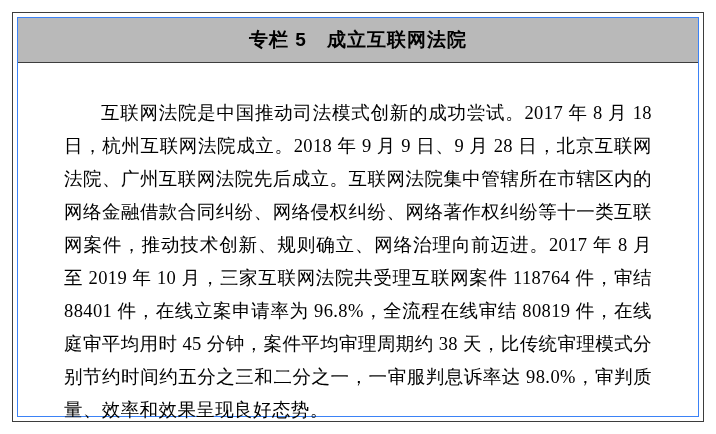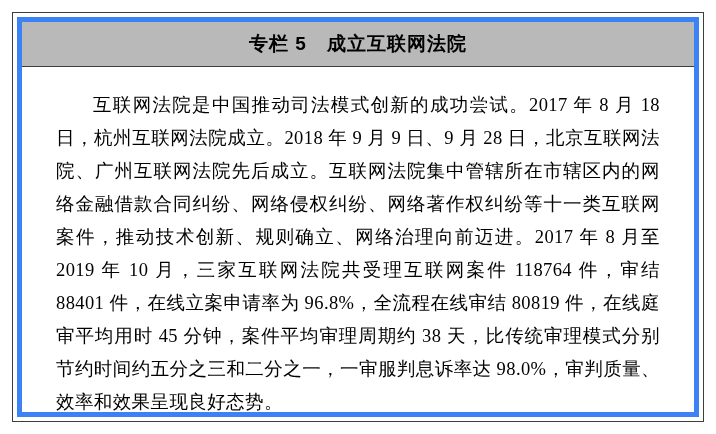--- a/index.html
+++ b/index.html
@@ -28,21 +28,21 @@
     box-sizing: border-box;
     border: 1px solid #3d3d3d;
     background: #ffffff;
   }
   .box-inner {
     position: absolute;
     left: 4px;
     top: 4px;
     right: 4px;
     bottom: 4px;
-    border: 5px solid #3b82f6;
+    border: 1px solid #3b82f6;
     box-sizing: border-box;
     background: #ffffff;
   }
   .title-bar {
     position: absolute;
     left: 0;
     top: 0;
     width: 100%;
     height: 45px;
     background: #b9b9b9;
@@ -70,21 +70,21 @@
     box-sizing: border-box;
   }
   .para {
     font-family: "Liberation Serif", "DejaVu Serif", serif;
     font-size: 18.5px;
     line-height: 33px;
     color: #000000;
     text-align: justify;
     text-justify: inter-ideograph;
     text-indent: 2em;
-    margin: 4px;
+    margin: 16px;
     letter-spacing: 0.4px;
   }
 </style>
 </head>
 <body>
 
 <div class="page">
   <div class="box">
     <div class="box-inner">
       <div class="title-bar">

